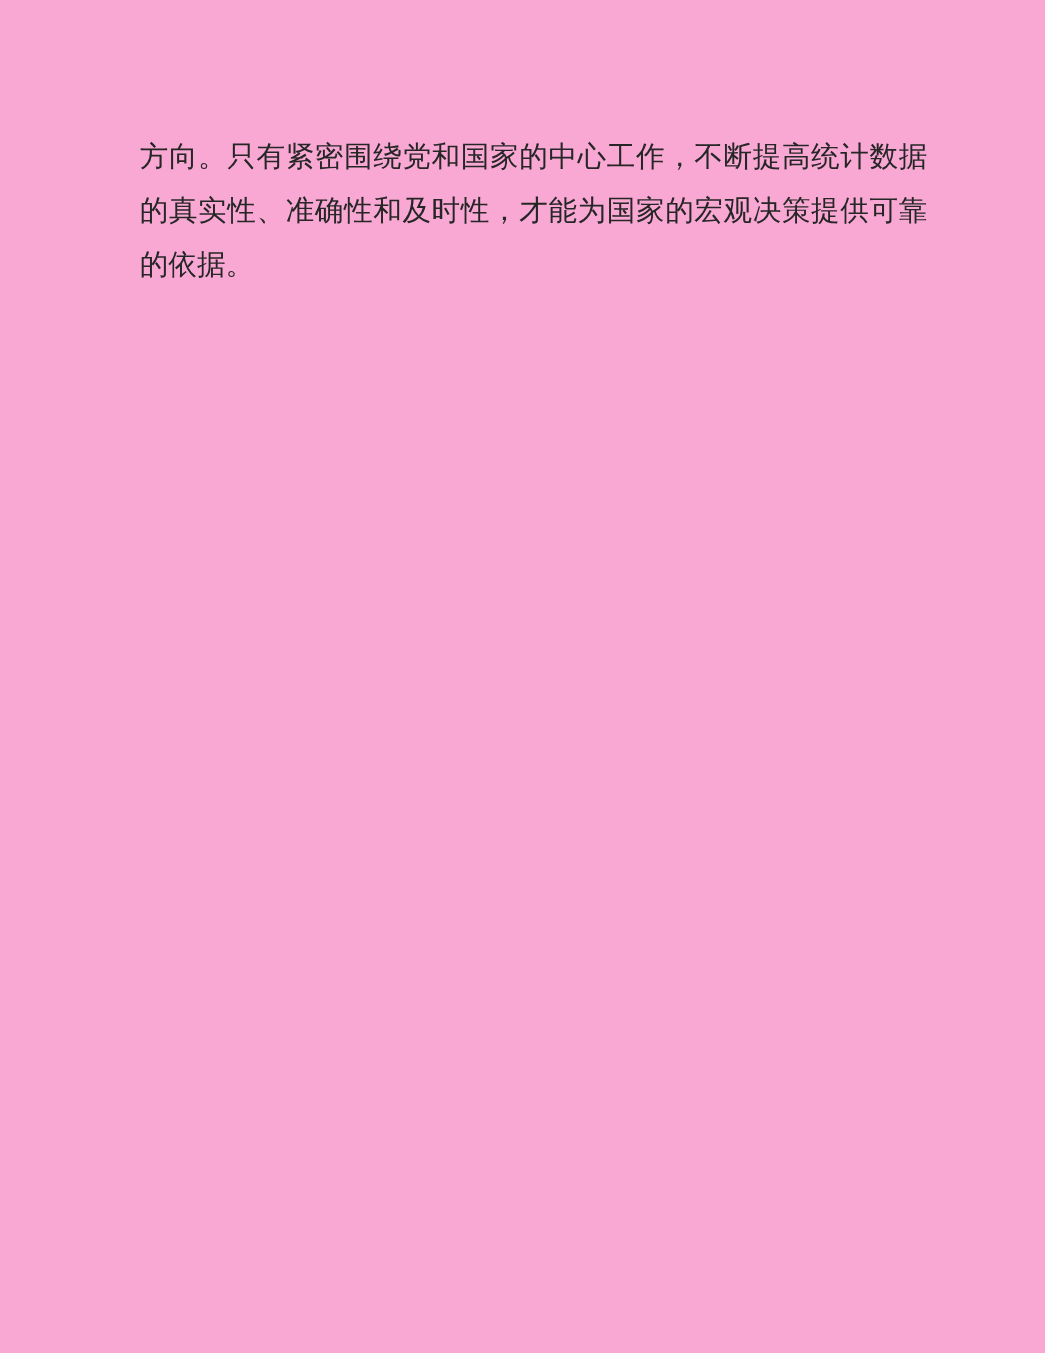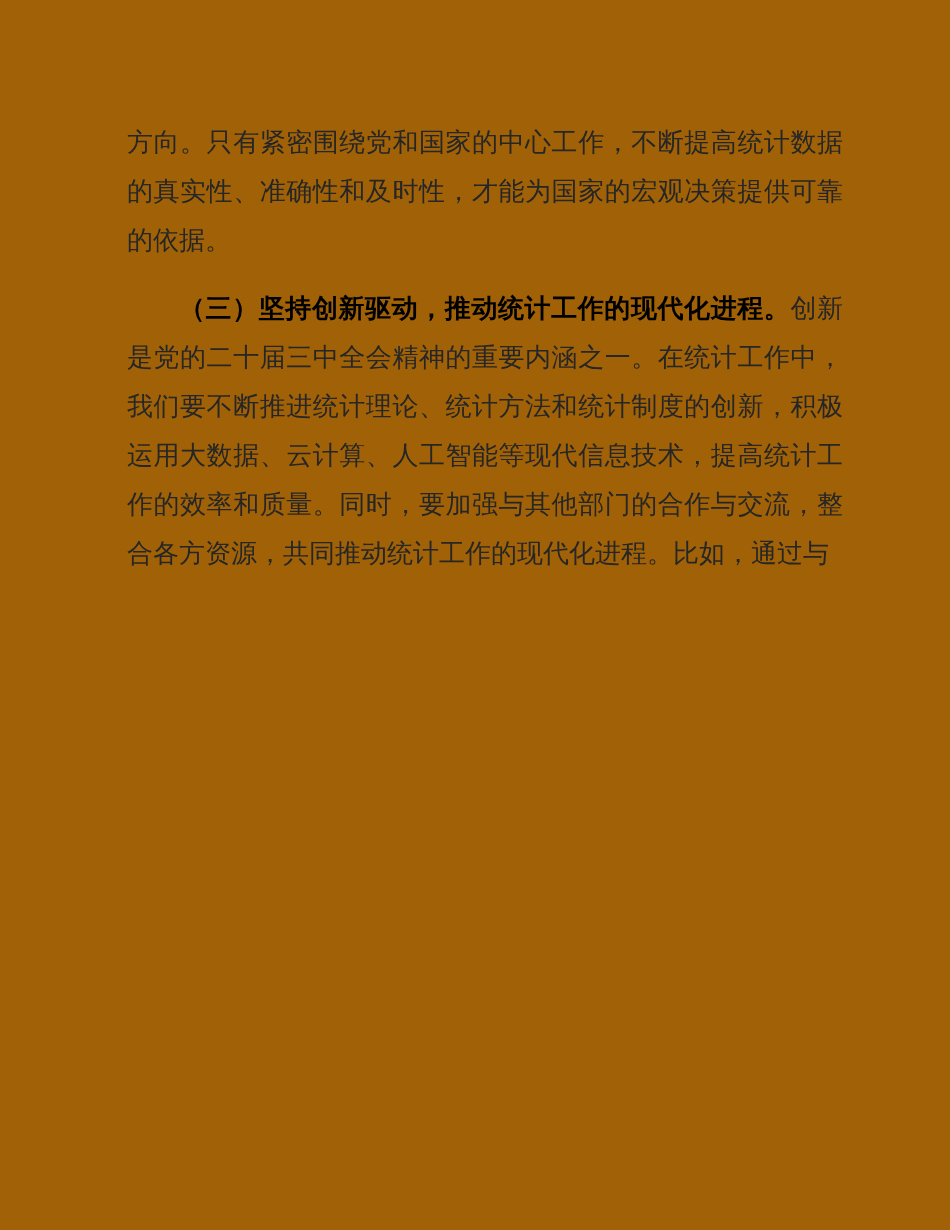--- a/index.html
+++ b/index.html
@@ -4,21 +4,21 @@
 <style>
   html, body {
     margin: 0;
     padding: 0;
     background: #ffffff;
   }
   .page {
     position: relative;
     width: 950px;
     height: 1230px;
-    background: #a16207;
+    background: #f9a8d4;
     overflow: hidden;
     font-family: "Liberation Sans", sans-serif;
   }
   .text-block {
     position: absolute;
     top: 118px;
     left: 127px;
     width: 716px;
   }
   .para {
@@ -44,15 +44,14 @@
     font-weight: 400;
     color: #262626;
   }
 </style>
 </head>
 <body>
 
 <div class="page">
   <div class="text-block">
       <p class="para"><span class="run-body">方向。只有紧密围绕党和国家的中心工作，不断提高统计数据的真实性、准确性和及时性，才能为国家的宏观决策提供可靠的依据。</span></p>
-      <p class="para indent"><span class="run-heading">（三）坚持创新驱动，推动统计工作的现代化进程。</span><span class="run-body">创新是党的二十届三中全会精神的重要内涵之一。在统计工作中，我们要不断推进统计理论、统计方法和统计制度的创新，积极运用大数据、云计算、人工智能等现代信息技术，提高统计工作的效率和质量。同时，要加强与其他部门的合作与交流，整合各方资源，共同推动统计工作的现代化进程。比如，通过与</span></p>
     </div>
 </div>
 
 </body></html>

